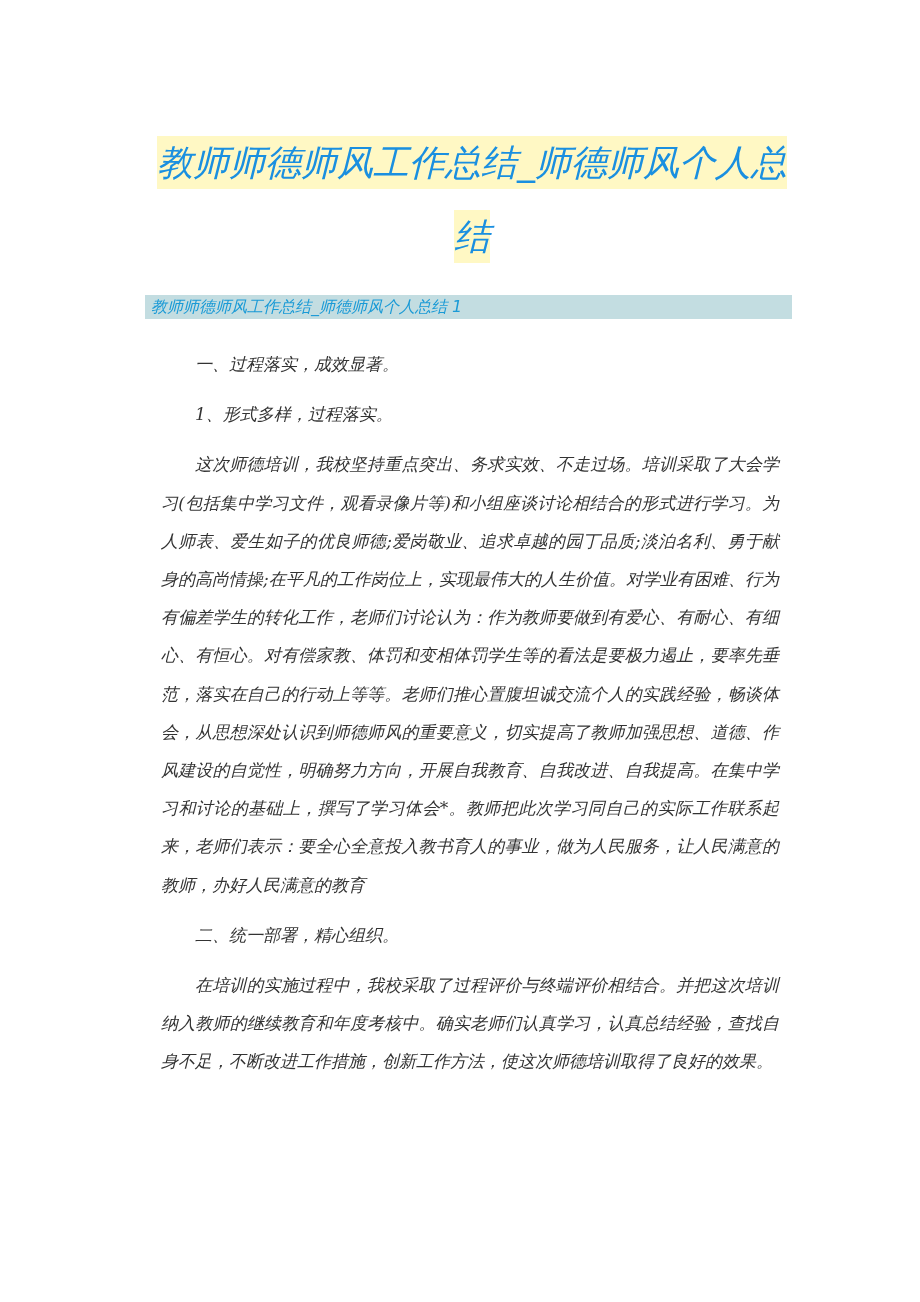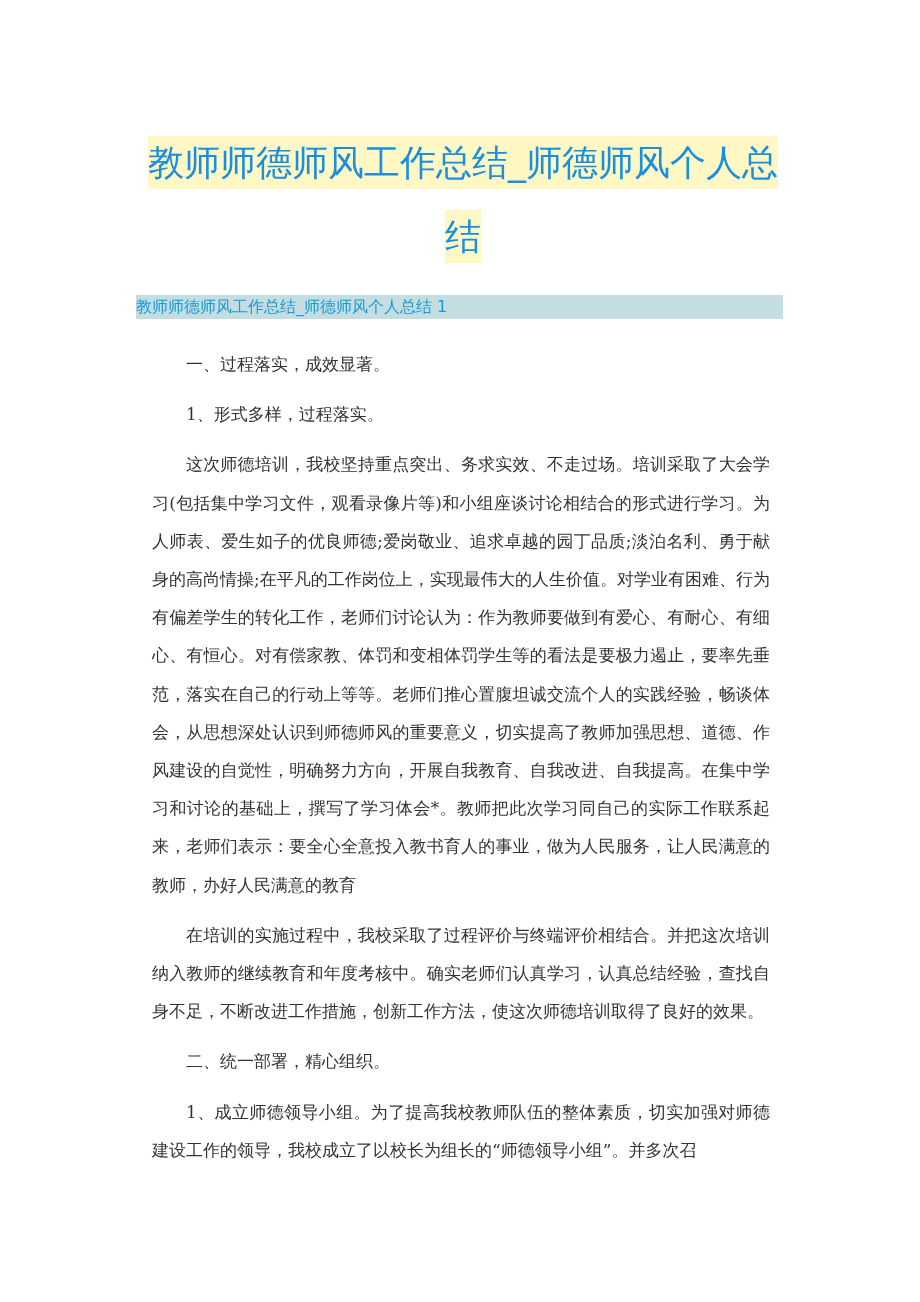--- a/index.html
+++ b/index.html
@@ -10,24 +10,25 @@
     body {
       width: 920px;
       height: 1302px;
       position: relative;
       overflow: hidden;
       font-family: "DejaVu Serif", "Liberation Serif", serif;
       color: #333333;
     }
     .page {
       position: absolute;
-      left: 3px;
+      left: 12px;
       top: 0;
       width: 848px;
       height: 1302px;
+      font-style: italic;
     }
     .doc-title {
       position: absolute;
       left: 130px;
       width: 660px;
       top: 126px;
       text-align: center;
       font-family: "DejaVu Sans", "Liberation Sans", sans-serif;
       font-size: 36px;
       line-height: 74px;
@@ -46,20 +47,21 @@
       position: absolute;
       left: 133px;
       top: 295px;
       width: 647px;
       height: 24px;
       background: #c3dde1;
       color: #1a9ad6;
       font-family: "DejaVu Sans", "Liberation Sans", sans-serif;
       font-size: 16px;
       line-height: 24px;
+      padding-left: 6px;
       box-sizing: border-box;
       white-space: nowrap;
       margin: 0;
       font-weight: normal;
     }
     .body-text {
       position: absolute;
       left: 137px;
       top: 333px;
       width: 642px;
@@ -82,18 +84,17 @@
 <div class="page">
 
   <h1 class="doc-title"><span class="hl">教师师德师风工作总结_师德师风个人总结</span></h1>
 
   <h2 class="section-heading">教师师德师风工作总结_师德师风个人总结 1</h2>
 
   <div class="body-text">
     <p class="indent">一、过程落实，成效显著。</p>
     <p class="indent">1、形式多样，过程落实。</p>
     <p class="indent">这次师德培训，我校坚持重点突出、务求实效、不走过场。培训采取了大会学习(包括集中学习文件，观看录像片等)和小组座谈讨论相结合的形式进行学习。为人师表、爱生如子的优良师德;爱岗敬业、追求卓越的园丁品质;淡泊名利、勇于献身的高尚情操;在平凡的工作岗位上，实现最伟大的人生价值。对学业有困难、行为有偏差学生的转化工作，老师们讨论认为：作为教师要做到有爱心、有耐心、有细心、有恒心。对有偿家教、体罚和变相体罚学生等的看法是要极力遏止，要率先垂范，落实在自己的行动上等等。老师们推心置腹坦诚交流个人的实践经验，畅谈体会，从思想深处认识到师德师风的重要意义，切实提高了教师加强思想、道德、作风建设的自觉性，明确努力方向，开展自我教育、自我改进、自我提高。在集中学习和讨论的基础上，撰写了学习体会*。教师把此次学习同自己的实际工作联系起来，老师们表示：要全心全意投入教书育人的事业，做为人民服务，让人民满意的教师，办好人民满意的教育</p>
+    <p class="indent">二、统一部署，精心组织。</p>
     <p class="indent">在培训的实施过程中，我校采取了过程评价与终端评价相结合。并把这次培训纳入教师的继续教育和年度考核中。确实老师们认真学习，认真总结经验，查找自身不足，不断改进工作措施，创新工作方法，使这次师德培训取得了良好的效果。</p>
-    <p class="indent">二、统一部署，精心组织。</p>
-    <p class="indent">1、成立师德领导小组。为了提高我校教师队伍的整体素质，切实加强对师德建设工作的领导，我校成立了以校长为组长的“师德领导小组”。并多次召</p>
   </div>
 
 </div>
 
 </body></html>

